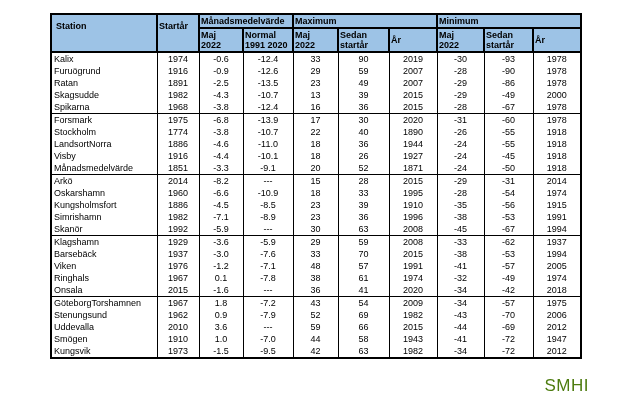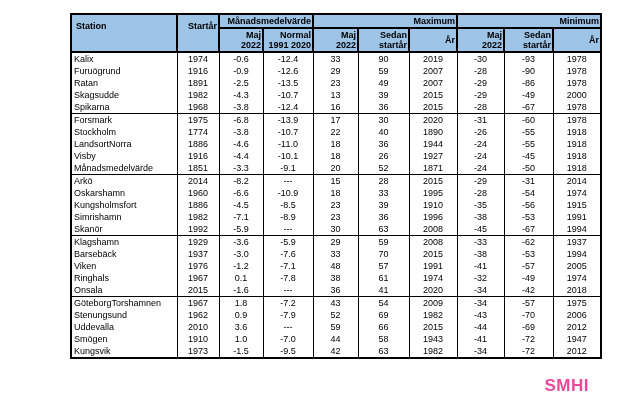--- a/index.html
+++ b/index.html
@@ -9,45 +9,44 @@
     color:#000;
     position:relative;
     overflow:hidden;
   }
   :root{ --header-bg:#9DC3E6; --border:#000000; }
   .page{position:absolute;inset:0;background:#fff;}
   table.tbl{
     position:absolute;left:50px;top:13px;width:530px;
     border-collapse:collapse;table-layout:fixed;
     border:2px solid var(--border);
-    margin-left:20px;
   }
   .tbl th{
     background:var(--header-bg);
     border:2px solid var(--border);
     font-size:9px;font-weight:bold;line-height:10px;
-    padding:1px 1px;text-align:right;vertical-align:middle;
+    padding:1px 1px;text-align:left;vertical-align:middle;
   }
   .tbl th.rowspan2{vertical-align:top;padding-top:6px;}
   .tbl th.station-h{text-align:left;padding-left:4px;}
   .tbl th .hl{display:block;}
   .tbl td{
     font-size:9px;line-height:12px;height:12px;
     padding:0 2px;text-align:center;vertical-align:middle;
     border-left:1px solid var(--border);
     border-right:1px solid var(--border);
     border-top:none;border-bottom:none;
     white-space:nowrap;overflow:hidden;
   }
   .tbl td.station{text-align:left;padding-left:2px;}
   .tbl tr.group-start td{border-top:1.6px solid var(--border);}
   .tbl tbody tr:first-child td{border-top:2px solid var(--border);}
   .logo{
     position:absolute;right:50px;top:376px;
-    font-size:17px;font-weight:700;letter-spacing:0.5px;color:#ec4899;
+    font-size:17px;font-weight:400;letter-spacing:0.5px;color:#4d7c0f;
   }
 </style>
 </head>
 <body>
 
 <div class="page">
 
   <table class="tbl">
     <colgroup>
       <col style="width:106px">

